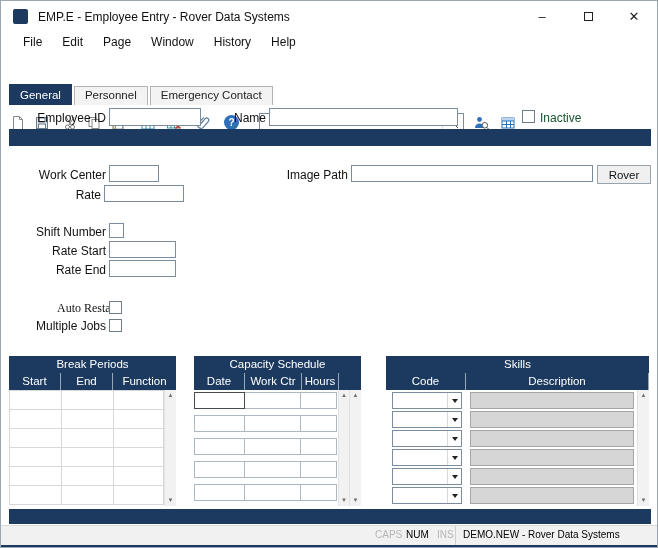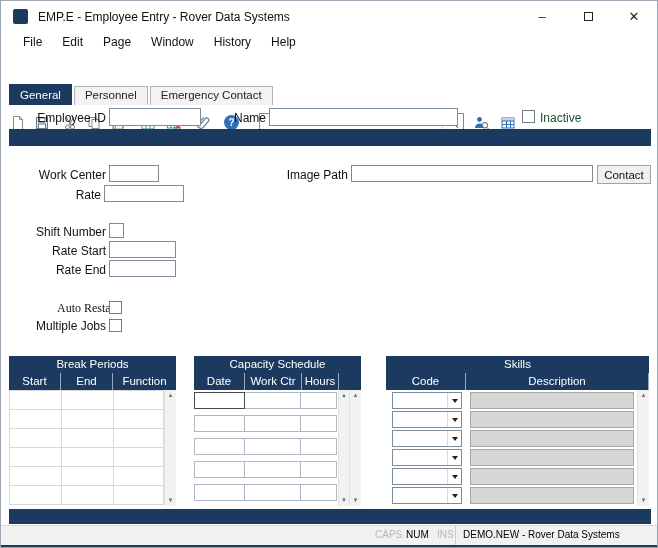--- a/index.html
+++ b/index.html
@@ -210,21 +210,21 @@
   <input class="fin" style="left: 268px; top: 107px; width: 189px; height: 18px;" value="">
   <div class="chk" style="left:521px;top:109px;"></div>
   <div class="chklabel" style="left:539px;top:110px;">Inactive</div>
 
   <div class="blue-bar" style="top:128px;height:17px;"></div>
 
   <div class="flabel" style="left:10px;top:167px;width:95px;">Work Center</div>
   <input class="fin" style="left: 108px; top: 164px; width: 50px; height: 17px;" value="">
   <div class="flabel" style="left:275px;top:167px;width:72px;">Image Path</div>
   <input class="fin" style="left: 350px; top: 164px; width: 242px; height: 17px;" value="">
-  <div class="browse-btn">Contact</div>
+  <div class="browse-btn">Rover</div>
 
   <div class="flabel" style="left:10px;top:187px;width:90px;">Rate</div>
   <input class="fin" style="left: 103px; top: 184px; width: 80px; height: 17px;" value="">
 
   <div class="flabel" style="left:10px;top:224px;width:95px;">Shift Number</div>
   <input class="fin" style="left: 108px; top: 222px; width: 15px; height: 15px;" value="">
   <div class="flabel" style="left:10px;top:243px;width:95px;">Rate Start</div>
   <input class="fin" style="left: 108px; top: 240px; width: 67px; height: 17px;" value="">
   <div class="flabel" style="left:10px;top:262px;width:95px;">Rate End</div>
   <input class="fin" style="left: 108px; top: 259px; width: 67px; height: 17px;" value="">

